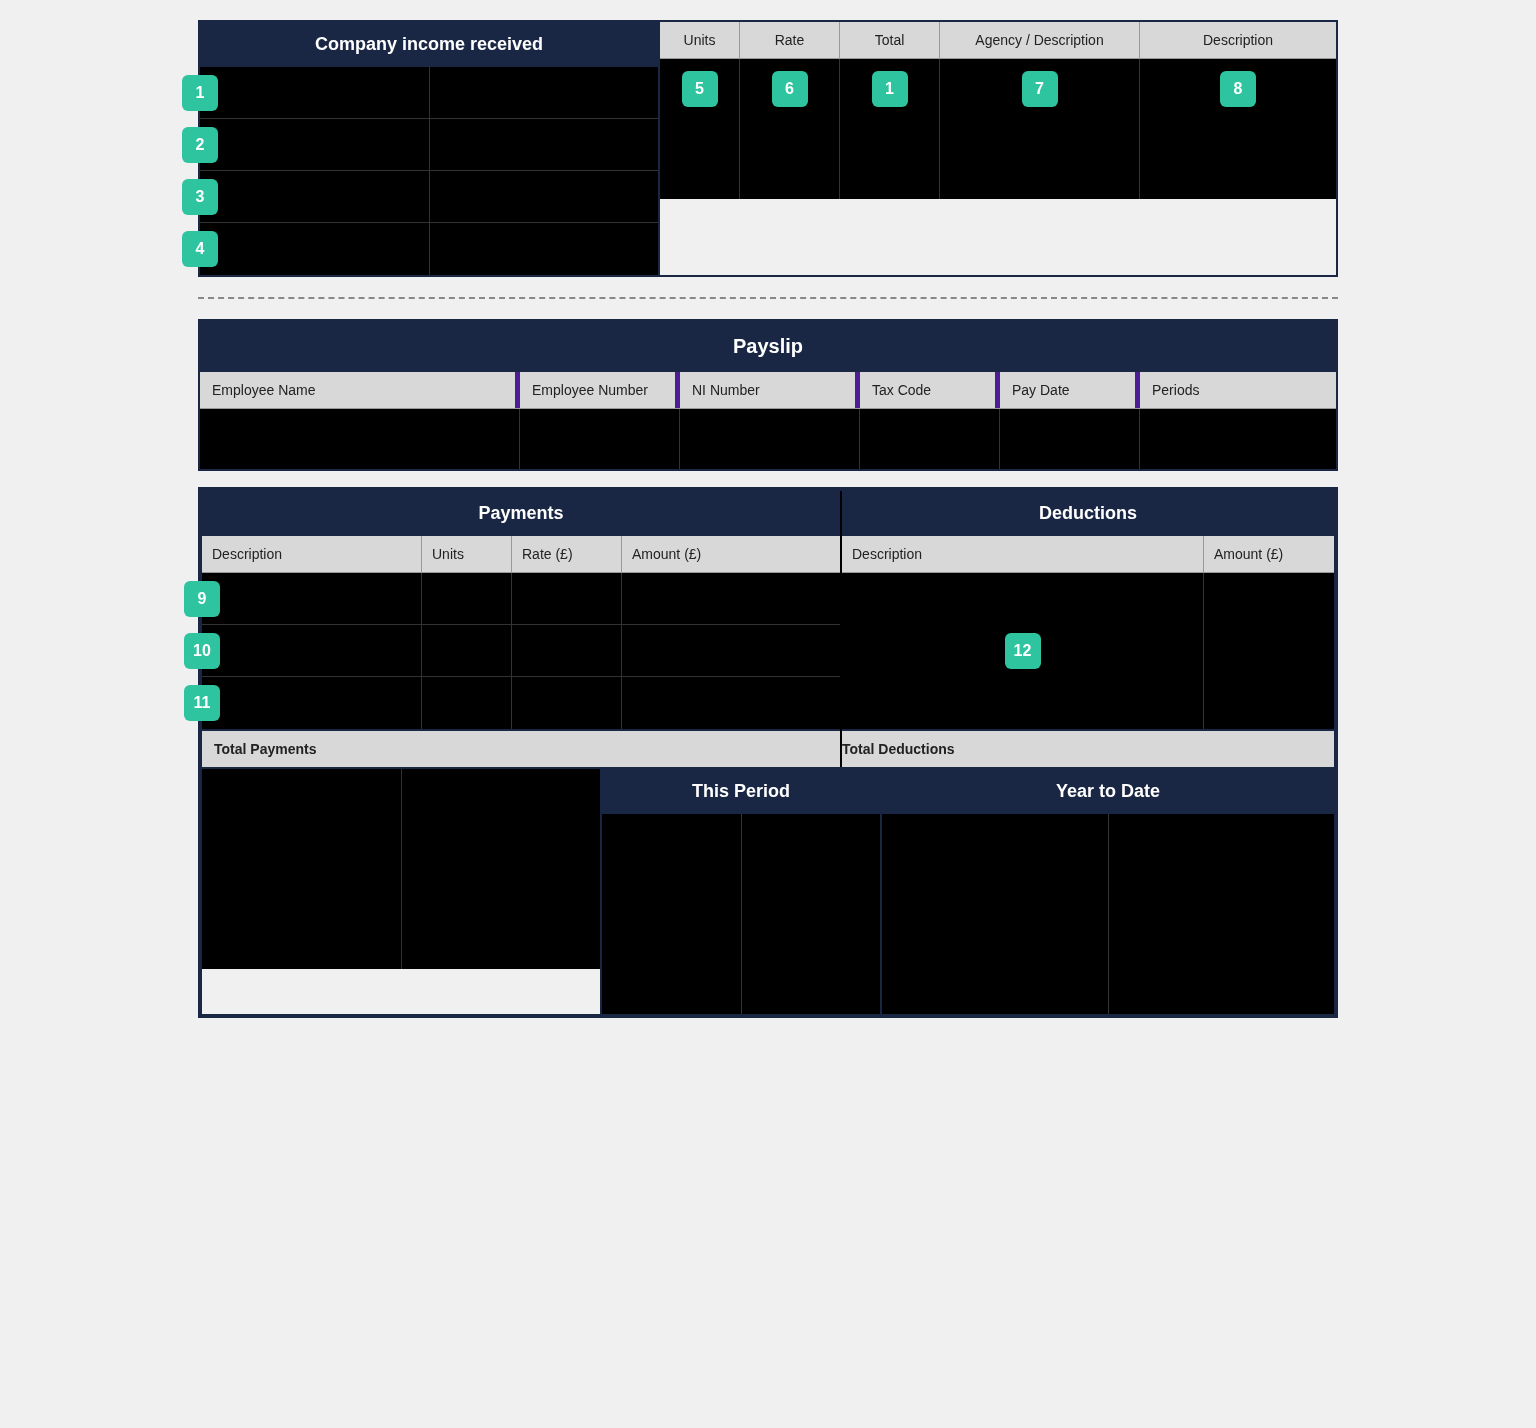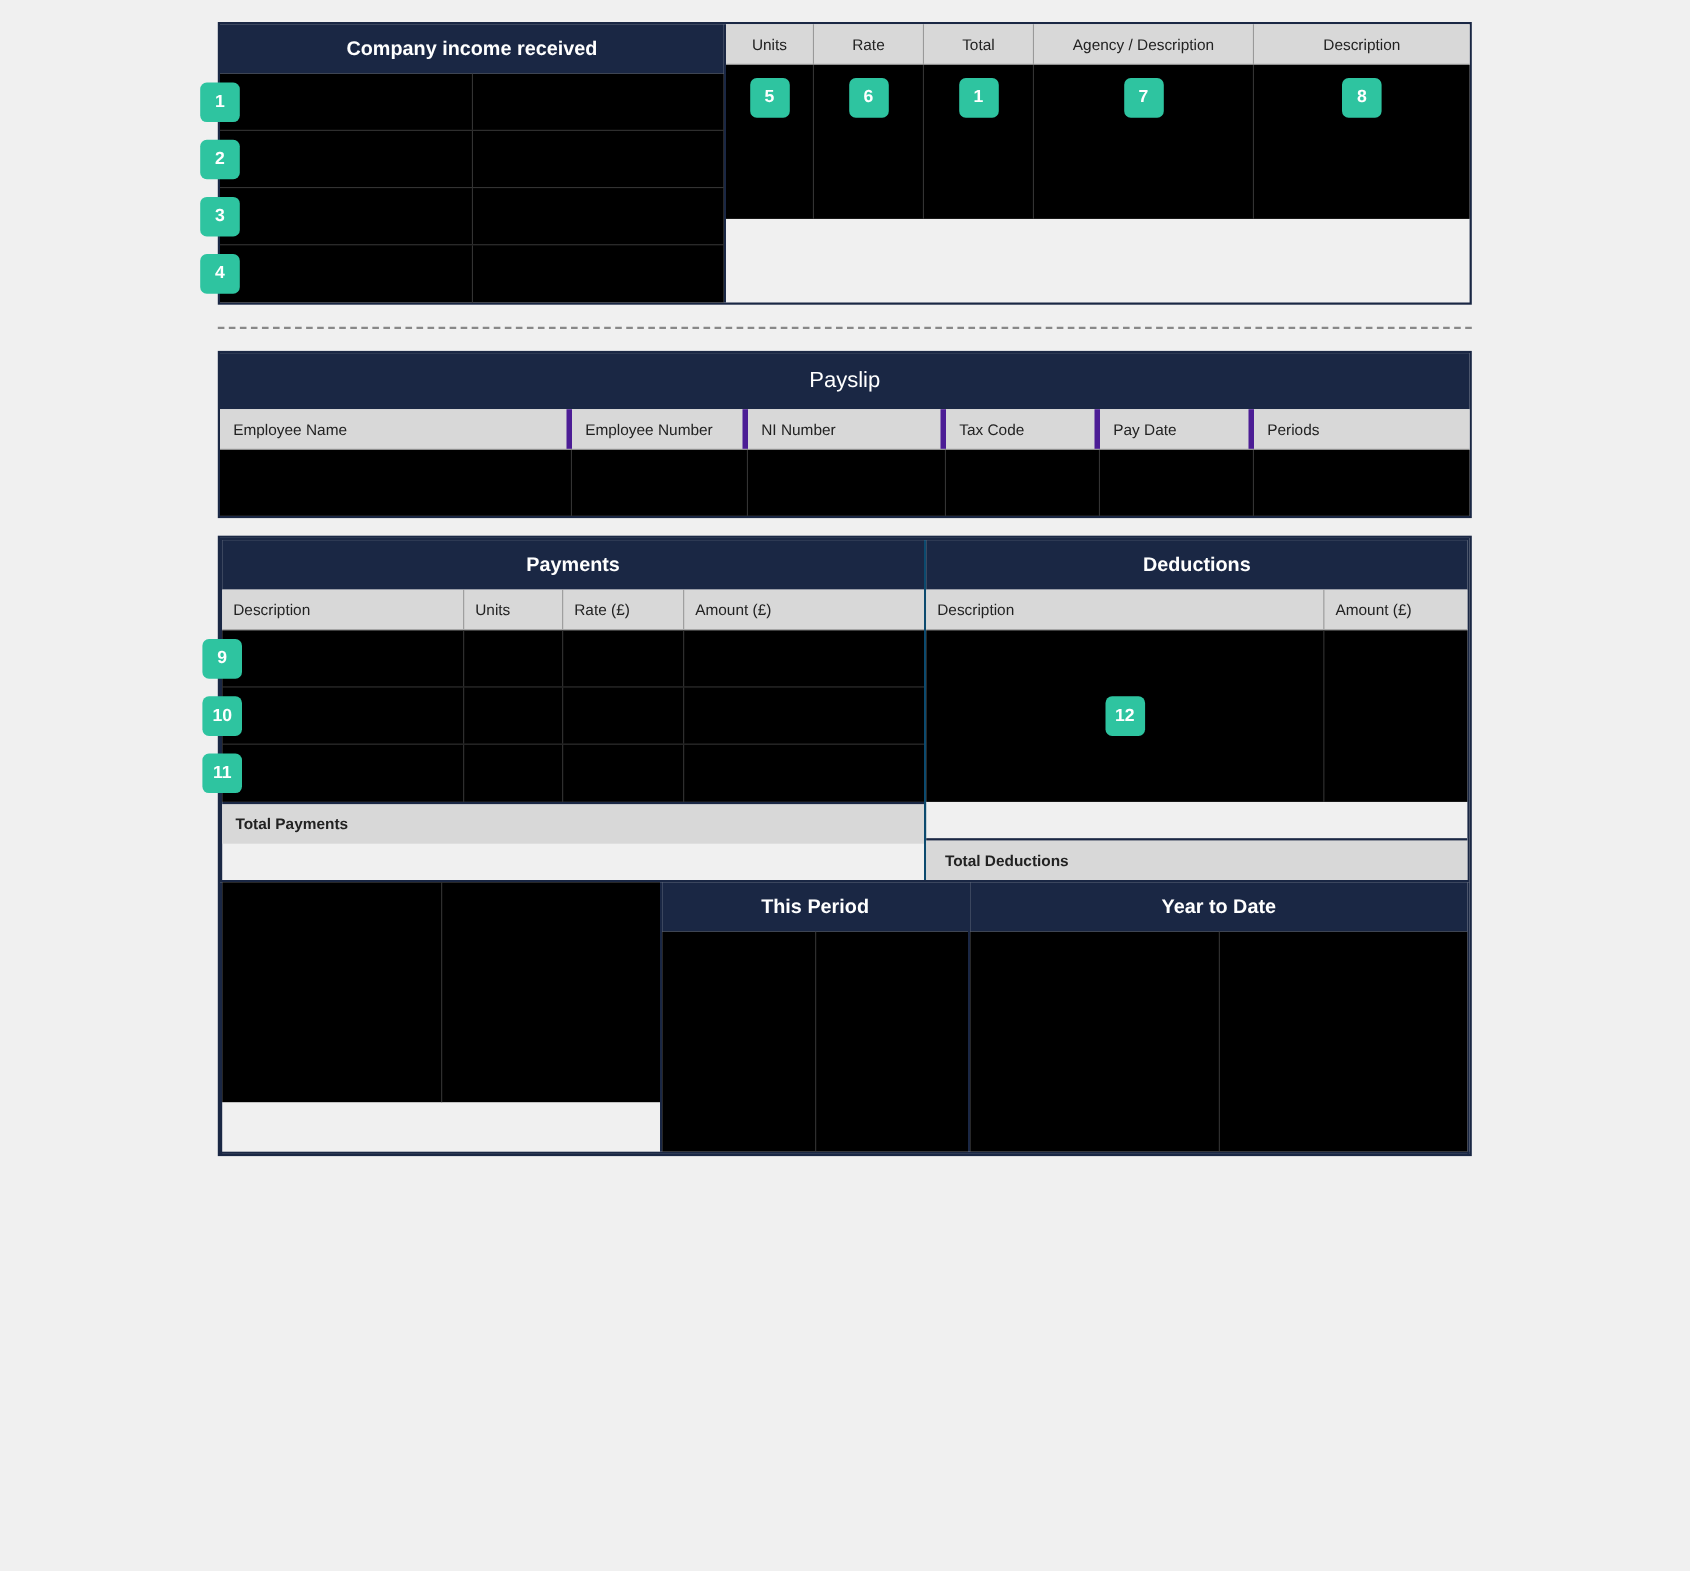--- a/index.html
+++ b/index.html
@@ -156,21 +156,21 @@
 
     
     .payslip-section {
       border: 2px solid #1a2744;
       margin-bottom: 16px;
     }
 
     .payslip-header {
       background: #1a2744;
       color: white;
-      font-weight: normal;
+      font-weight: bold;
       font-size: 20px;
       text-align: center;
       padding: 14px;
     }
 
     .payslip-employee-headers {
       display: flex;
       background: #d8d8d8;
       border-bottom: 1px solid #999;
     }
@@ -209,21 +209,21 @@
 
     
     .pay-ded-section {
       display: flex;
       border: 2px solid #1a2744;
       margin-bottom: 0;
     }
 
     .payments-block {
       width: 640px;
-      border-right: 2px solid #0c4a6e;
+      border-right: 2px solid #000000;
     }
 
     .deductions-block {
       flex: 1;
     }
 
     .block-header {
       background: #1a2744;
       color: white;
       font-weight: bold;
@@ -306,25 +306,24 @@
       justify-content: center;
     }
     .ded-amount-area {
       width: 130px;
     }
 
     .total-row {
       display: flex;
       background: #d8d8d8;
       border-top: 2px solid #1a2744;
-      padding: 10px 17px;
-      font-weight: bold;
-      font-size: 14px;
-      color: #222;
-      margin-top: 33px;
+      padding: 10px 0;
+      font-weight: bold;
+      font-size: 14px;
+      color: #222;
     }
 
     .total-label { flex: 1; }
     .total-value { width: 130px; }
 
     .total-pay-row {
       display: flex;
       background: #d8d8d8;
       border-top: 2px solid #1a2744;
       padding: 10px 12px;

